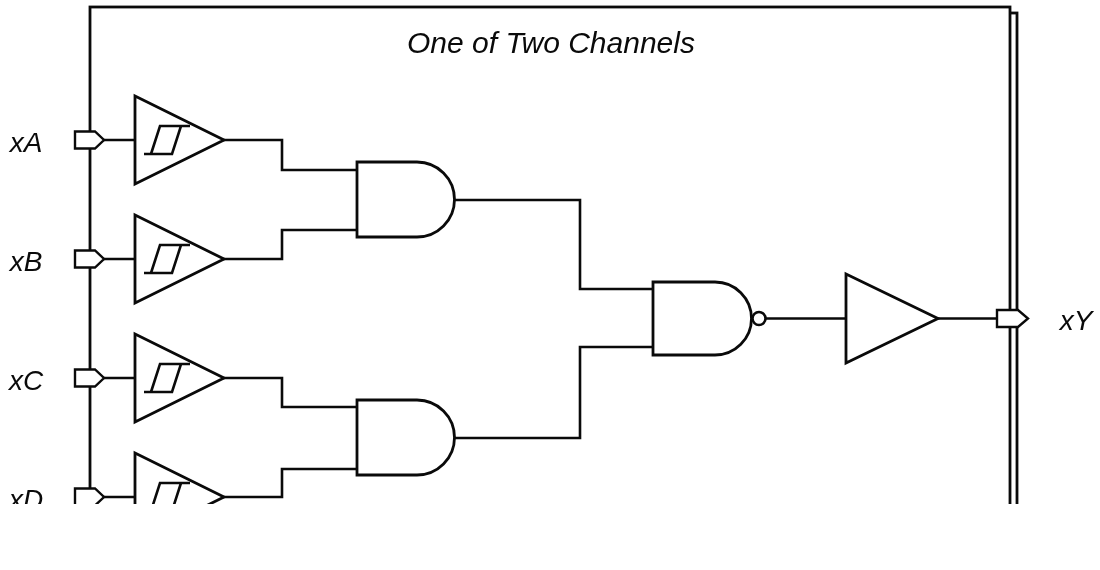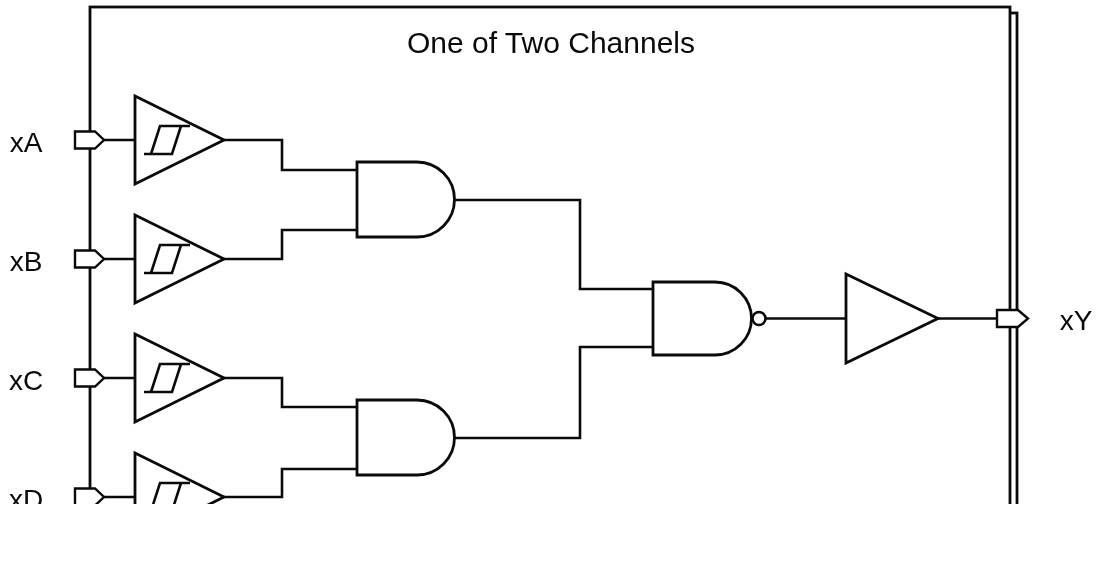--- a/index.html
+++ b/index.html
@@ -7,20 +7,21 @@
     padding: 0;
     background: #ffffff;
     font-family: "Liberation Sans", sans-serif;
   }
   .stage {
     position: relative;
     width: 1100px;
     height: 504px;
     background: #ffffff;
     overflow: hidden;
+    font-style: italic;
   }
   svg { display: block; }
   .wire { fill: none; stroke-width: 2.6; stroke-linecap: square; }
   .gate { fill: #ffffff; stroke-width: 2.8; stroke-linejoin: miter; }
   .boxline { fill: #ffffff; stroke-width: 2.8; }
   .pin { fill: #ffffff; stroke-width: 2.4; stroke-linejoin: miter; }
   .hyst { fill: none; stroke-width: 2.6; stroke-linejoin: miter; }
   .bubble { fill: #ffffff; stroke-width: 2.6; }
   text {
     stroke: none;

